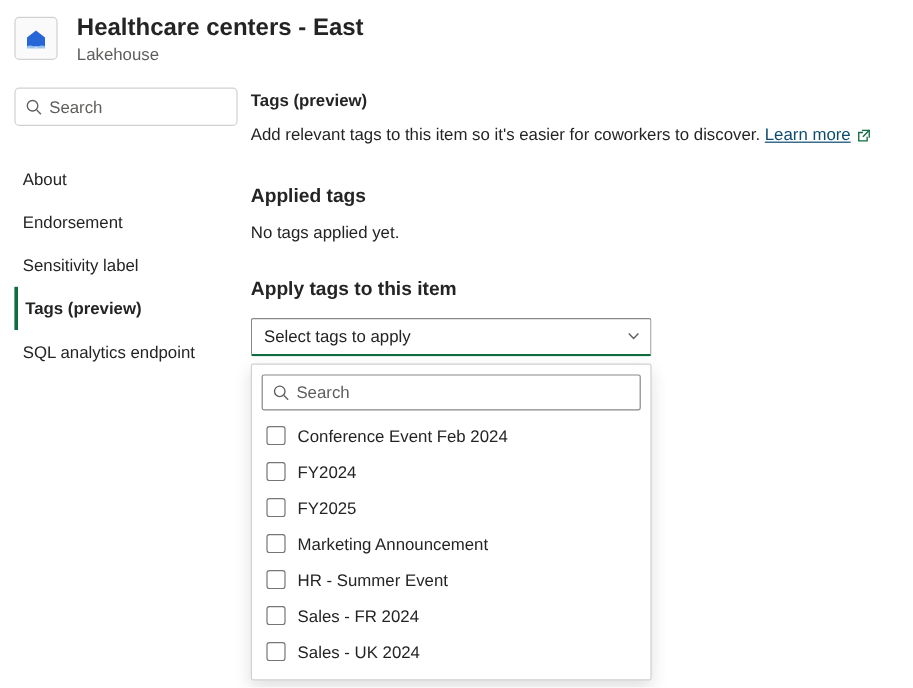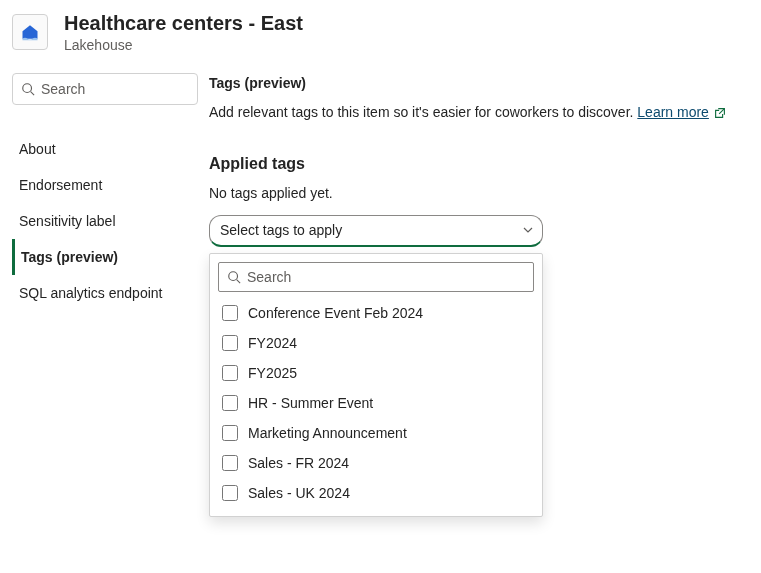--- a/index.html
+++ b/index.html
@@ -120,21 +120,21 @@
     .info-text {
       font-size: 14px;
       color: #242424;
       margin-top: 12px;
     }
     .select-trigger {
       margin-top: 14px;
       width: 334px;
       height: 32px;
       border: 1px solid #8a8886;
-      border-radius: 12px;
+      border-radius: 2px;
       display: flex;
       align-items: center;
       justify-content: space-between;
       padding: 0 8px 0 10px;
       font-size: 14px;
       background: #fff;
       cursor: pointer;
       position: relative;
       border-bottom: 2px solid #0f6c3e;
     }
@@ -230,20 +230,21 @@
           <path d="M6 3h7v7" fill="none" stroke="#0f6c3e" stroke-width="1.3"></path>
           <path d="M13 3 L7 9" fill="none" stroke="#0f6c3e" stroke-width="1.3"></path>
           <path d="M11 9v4H3V5h4" fill="none" stroke="#0f6c3e" stroke-width="1.3"></path>
         </svg>
       </a>
     </div>
 
     <div class="subhead">Applied tags</div>
     <div class="info-text">No tags applied yet.</div>
 
+    <div class="subhead">Apply tags to this item</div>
 
     <div class="select-trigger">
       <span>Select tags to apply</span>
       <span class="chev">
         <svg viewBox="0 0 12 12">
             <path d="M2 4 L6 8 L10 4" fill="none" stroke="currentColor" stroke-width="1.2"></path>
           </svg>
       </span>
     </div>
 
@@ -263,28 +264,28 @@
           <label class="option">
             <input type="checkbox" style="">
             <span>FY2024</span>
           </label>
           <label class="option">
             <input type="checkbox" style="">
             <span>FY2025</span>
           </label>
           <label class="option">
             <input type="checkbox" style="">
+            <span>Marketing Announcement</span>
+          </label>
+          <label class="option">
+            <input type="checkbox" style="">
             <span>HR - Summer Event</span>
           </label>
           <label class="option">
             <input type="checkbox" style="">
-            <span>Marketing Announcement</span>
-          </label>
-          <label class="option">
-            <input type="checkbox" style="">
             <span>Sales - FR 2024</span>
           </label>
           <label class="option">
             <input type="checkbox" style="">
             <span>Sales - UK 2024</span>
           </label>
         </div>
     </div>
   </div>
 </div>

